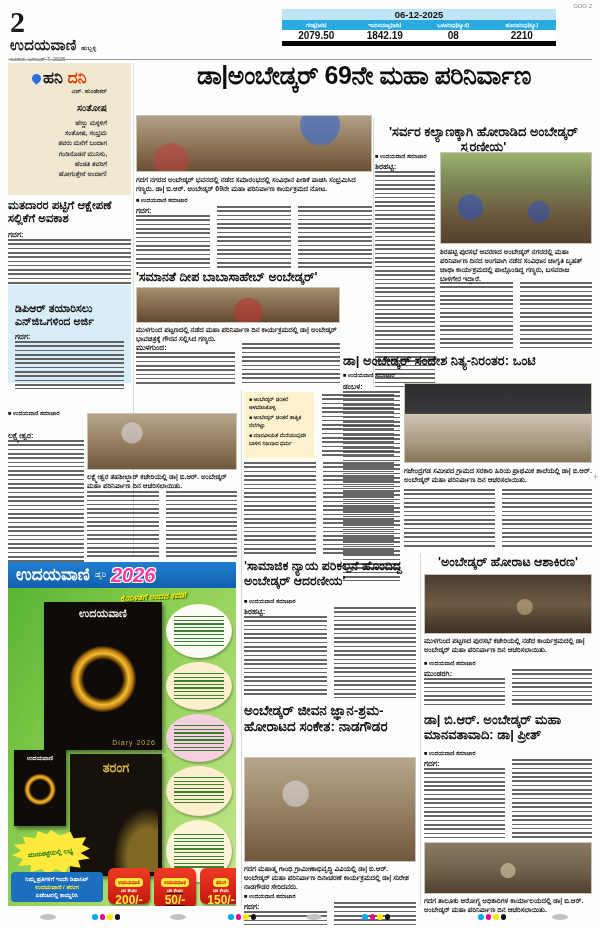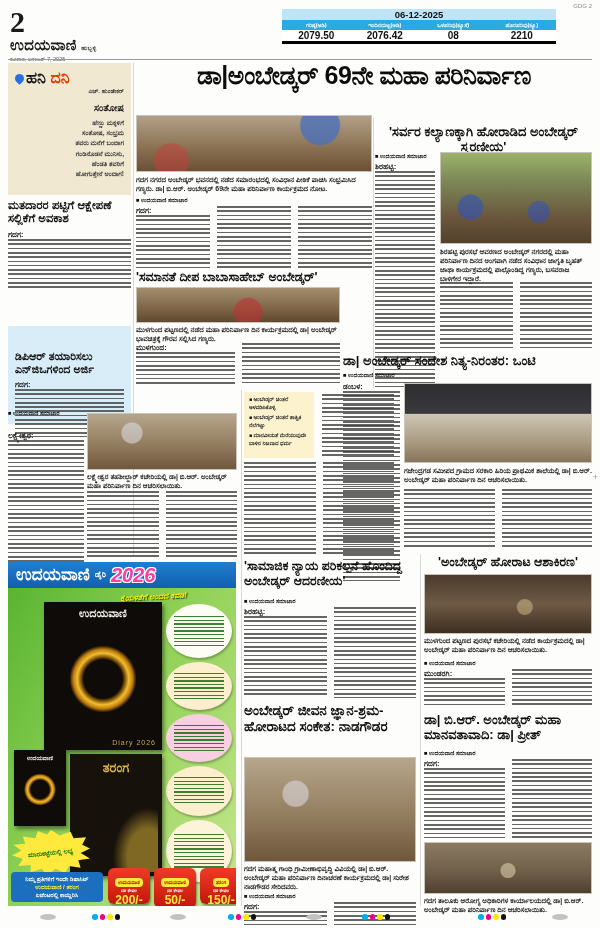--- a/index.html
+++ b/index.html
@@ -10,21 +10,21 @@
   
   .pagenum{font-family:"Liberation Serif",serif;font-size:30px;font-weight:bold;line-height:.9;}
   .brand{font-size:15px;font-weight:bold;letter-spacing:.3px;}
   .brand-sub{font-size:6px;font-weight:bold;color:#333;}
   .edition-date{font-size:5.5px;color:#555;margin-top:2px;}
   .section-box{background:#f5df76;border-radius:3px;display:flex;align-items:center;justify-content:center;}
   .section-box span{font-size:26px;font-weight:bold;color:#1a1a1a;}
   .res-title{background:#8f2d8f;color:#fff;font-size:8.5px;font-weight:bold;text-align:center;padding:2px 3px;}
   .res-date{background:#bfe4f5;color:#111;font-size:9.5px;font-weight:bold;text-align:center;}
   .res-h{background:#29abe2;color:#fff;font-size:5.6px;font-weight:bold;text-align:center;padding:1.5px 1px;}
-  .res-v{background:#fff;color:#111;font-size:10px;font-weight:bold;text-align:center;border-bottom:3px solid #000000;}
+  .res-v{background:#fff;color:#111;font-size:10px;font-weight:bold;text-align:center;border-bottom:5px solid #000000;}
   .toprule{height:1px;background:#9a9a9a;}
   .vrule{width:1px;background:#d8d8d8;}
   
   .tx{background-image:repeating-linear-gradient(to bottom,#40403e 0,#40403e 1.6px,rgba(0,0,0,0) 1.6px,rgba(0,0,0,0) 4.3px);opacity:.8;}
   .cols{display:flex;gap:7px;}
   .cols>div{flex:1;}
   .lead{display:block;font-size:7.5px;font-weight:bold;line-height:9px;}
   .byline{font-size:5.8px;font-weight:bold;color:#111;}
   .cap{font-size:7px;font-weight:bold;line-height:1.3;color:#222;}
   .hd{font-weight:800;color:#0d0d0d;line-height:1.16;}
@@ -44,36 +44,36 @@
   .ph-school{background:linear-gradient(180deg,#2d2d30 0%,#3a3a3e 38%,#cfc6b6 39%,#a8997f 75%,#857257 100%);}
   .ph-dark{background:radial-gradient(circle at 60% 55%,rgba(240,220,160,.4) 0 7%,rgba(240,220,160,0) 8%),
            linear-gradient(180deg,#4a3a2e 0%,#6e5а44 50%,#6e5a44 50%,#3c2d21 100%);
            background:radial-gradient(circle at 60% 55%,rgba(240,220,160,.4) 0 7%,rgba(240,220,160,0) 8%),
            linear-gradient(180deg,#4a3a2e 0%,#6e5a44 50%,#3c2d21 100%);}
   .ph-hall{background:radial-gradient(circle at 30% 35%,rgba(230,230,240,.5) 0 9%,rgba(230,230,240,0) 10%),
            linear-gradient(180deg,#b7a78d 0%,#937d5f 55%,#6f563c 100%);}
   .ph-office{background:radial-gradient(circle at 50% 55%,rgba(250,240,200,.45) 0 8%,rgba(250,240,200,0) 9%),
              linear-gradient(180deg,#8c7b64 0%,#70604a 55%,#4e3e2d 100%);}
   
-  .hani{background:#f1e8d1;padding:6px 7px;box-sizing:border-box;}
+  .hani{background:#f1e8d1;padding:6px 24px;box-sizing:border-box;}
   .hani-title{font-size:16px;font-weight:800;}
   .hani-title .a{color:#15151a;}
   .hani-title .b{color:#e23b00;}
   .drop{display:inline-block;width:9px;height:9px;background:#2a6fe0;border-radius:50% 50% 50% 0;transform:rotate(-45deg);margin-right:2px;}
   .hani-author{font-size:6px;font-weight:bold;color:#333;text-align:right;margin-top:1px;}
   .poem-title{font-size:9.5px;font-weight:800;text-align:right;margin:7px 0 4px;}
   .poem-line{font-size:6.6px;color:#3a3a3a;text-align:right;line-height:1.55;font-weight:bold;}
-  .bluebox{background:#d9edf8;padding:24px 7px;box-sizing:border-box;margin-top:41px;}
+  .bluebox{background:#d9edf8;padding:17px 7px;box-sizing:border-box;}
   .ybox{background:#fcf2cd;padding:4px 5px;box-sizing:border-box;}
   .ybul{font-size:5.6px;font-weight:bold;line-height:1.35;color:#222;margin-bottom:3px;}
   .ybul:before{content:"■ ";color:#111;font-size:5px;}
   
   .ad-banner{background:linear-gradient(180deg,#1f7fd0,#135fae);display:flex;align-items:center;gap:5px;padding:0 8px;box-sizing:border-box;}
   .ad-banner .b1{color:#fff;font-size:17px;font-weight:800;}
-  .ad-banner .b2{color:#fff;font-size:8px;font-weight:bold;}
+  .ad-banner .b2{color:#fff;font-size:8px;font-weight:normal;}
   .ad-banner .b3{color:#ff3da0;font-size:20px;font-weight:800;font-style:italic;text-shadow:1px 1px 0 #fff,-1px -1px 0 #fff,1px -1px 0 #fff,-1px 1px 0 #fff;}
   .ad-body{background:linear-gradient(120deg,#59b531 0%,#8fd055 45%,#c6e88f 100%);overflow:hidden;}
   .ad-tag{color:#ffec00;font-size:8px;font-weight:800;font-style:italic;text-shadow:1px 1px 1px #1c4d0c;transform:rotate(-3deg);}
   .diary{background:#0e0b08;box-shadow:2px 3px 4px rgba(0,0,0,.45);position:absolute;}
   .diary .ring{position:absolute;left:10%;right:10%;top:22%;bottom:18%;
        background:radial-gradient(circle,rgba(0,0,0,0) 30%,#7a4e08 34%,#f2bd2e 40%,#c07d10 46%,rgba(0,0,0,0) 52%);}
   .diary .dt{position:absolute;top:5px;width:100%;text-align:center;color:#f5f2ea;font-weight:800;}
   .diary .dl{position:absolute;right:6px;bottom:4px;color:#caa84e;font-size:7px;letter-spacing:1px;}
   .taranga{background:#17110b;position:absolute;box-shadow:2px 3px 4px rgba(0,0,0,.45);}
   .taranga .tt{position:absolute;top:6px;width:100%;text-align:center;color:#d9b345;font-size:13px;font-weight:800;}
@@ -120,21 +120,21 @@
       <div class="res-date" style="flex:1;display:flex;align-items:center;justify-content:center;">06-12-2025</div>
     </div>
     <div style="display:flex;">
       <div class="res-h" style="flex:1;">ಗರಿಷ್ಠ(ಅಡಿ)</div>
       <div class="res-h" style="flex:1;">ಇಂದಿನಮಟ್ಟ(ಅಡಿ)</div>
       <div class="res-h" style="flex:1;">ಒಳಹರಿವು(ಕ್ಯೂಸೆ)</div>
       <div class="res-h" style="flex:1;">ಹೊರಹರಿವು(ಕ್ಯೂ)</div>
     </div>
     <div style="display:flex;">
       <div class="res-v" style="flex:1;">2079.50</div>
-      <div class="res-v" style="flex:1;">2076.42</div>
+      <div class="res-v" style="flex:1;">1842.19</div>
       <div class="res-v" style="flex:1;">08</div>
       <div class="res-v" style="flex:1;">2210</div>
     </div>
   </div>
 
   <div class="abs toprule" style="left:8px;top:59px;width:584px;"></div>
 
   <div class="abs vrule" style="left:133px;top:63px;height:494px;"></div>
   <div class="abs vrule" style="left:373px;top:118px;height:270px;"></div>
   <div class="abs vrule" style="left:241px;top:390px;height:516px;"></div>
@@ -358,21 +358,21 @@
       <div>ನಿಮ್ಮ ಪ್ರತಿಗಳಿಗೆ ಇಂದೇ ಡಿಪಾಸಿಟ್</div>
       <div class="yl">ಉದಯವಾಣಿ / ತರಂಗ</div>
       <div>ಏಜೆಂಟರಲ್ಲಿ ಕಾಯ್ದಿರಿಸಿ</div>
     </div>
 
     <div class="tag" style="left:100px;top:280px;width:42px;height:36px;">
       <span class="tn">ಉದಯವಾಣಿ</span>
       <div class="tl">ದರ ಕೇವಲ</div>
       <div class="tp">200/-</div>
     </div>
-    <div class="tag" style="left:146px;top:280px;width:42px;height:40px;">
+    <div class="tag" style="left:146px;top:280px;width:42px;height:40px;text-decoration:underline;">
       <span class="tn">ಉದಯವಾಣಿ</span>
       <div class="tl">ದರ ಕೇವಲ</div>
       <div class="tp">50/-</div>
     </div>
     <div class="tag" style="left:192px;top:280px;width:42px;height:36px;">
       <span class="tn">ತರಂಗ</span>
       <div class="tl">ದರ ಕೇವಲ</div>
       <div class="tp">150/-</div>
     </div>
   </div>

